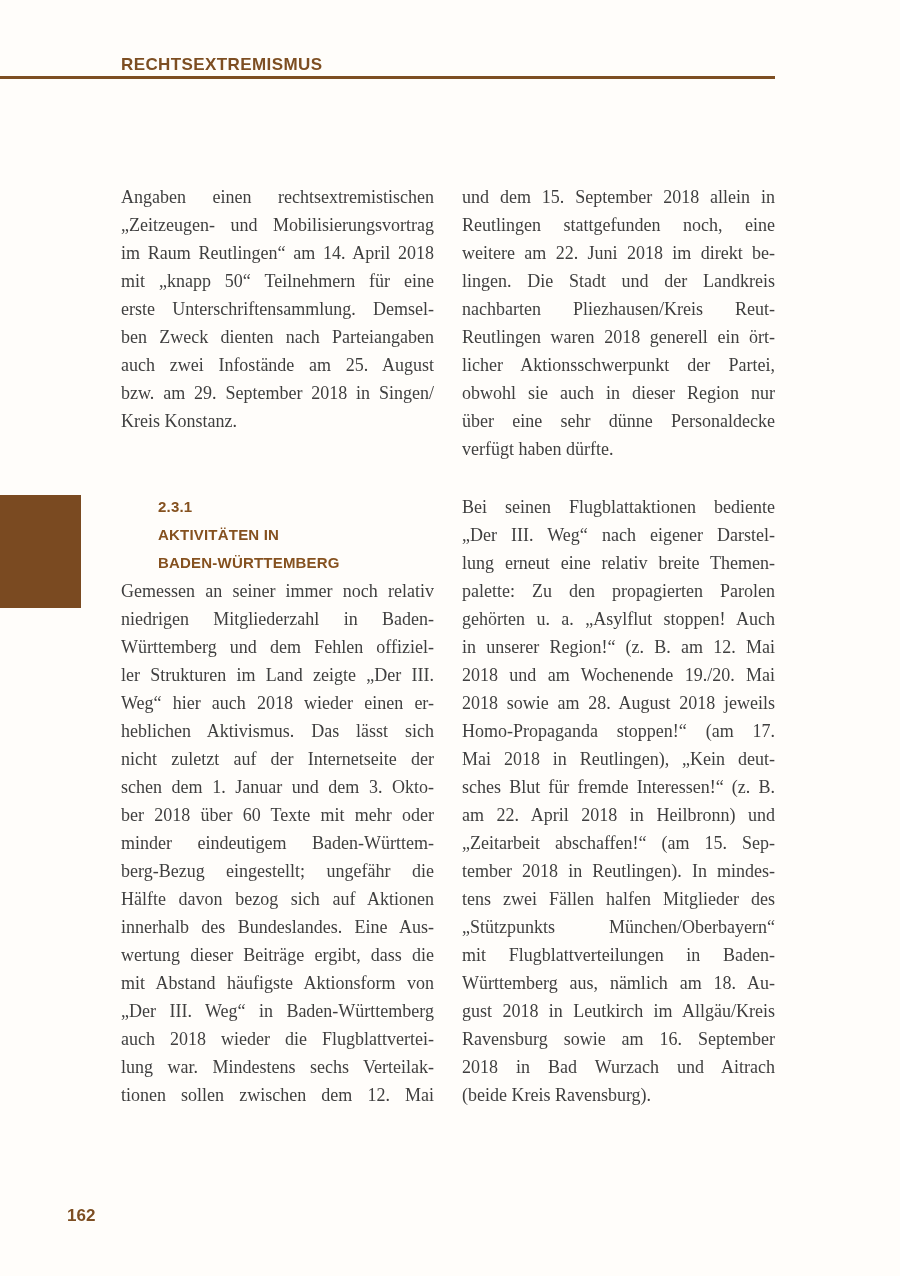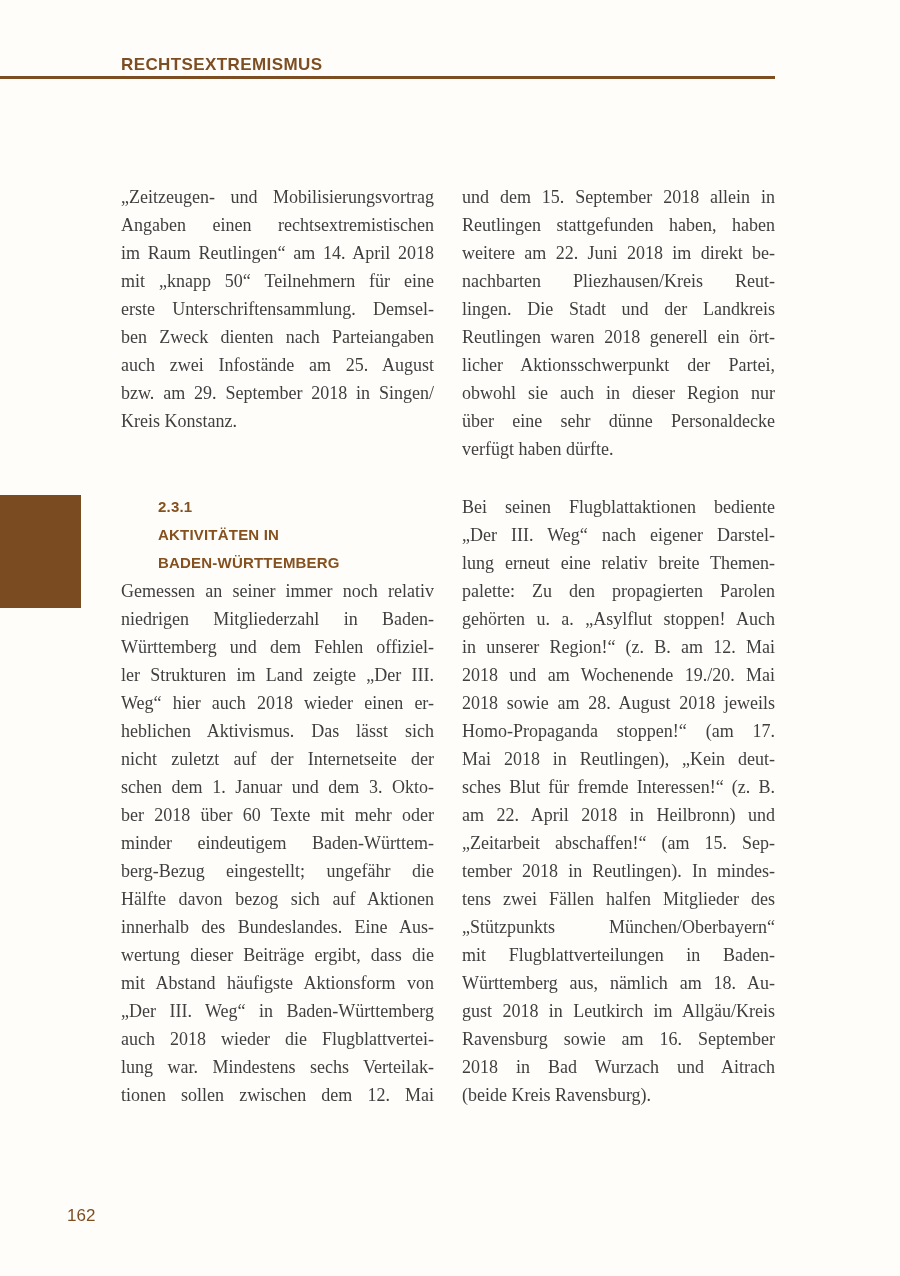--- a/index.html
+++ b/index.html
@@ -70,41 +70,41 @@
     color: var(--heading-brown, #85511f);
   }
   .para-gap-right {
     margin-top: 30px;
   }
   .page-number {
     position: absolute;
     left: 67px;
     top: 1206px;
     font-family: "Liberation Sans", "DejaVu Sans", sans-serif;
-    font-weight: normal;
+    font-weight: bold;
     font-size: 17px;
     color: var(--accent-brown, #7d4e22);
     text-align: right;
   }
 </style>
 </head>
 <body>
 
 <div class="page">
 
   <div class="header-title">RECHTSEXTREMISMUS</div>
 
   <div class="header-rule"></div>
 
   <div class="side-tab"></div>
 
   <div class="col col-left">
     <div>
+        <div class="tline">Angaben einen rechtsextremistischen</div>
         <div class="tline">„Zeitzeugen- und Mobilisierungsvortrag</div>
-        <div class="tline">Angaben einen rechtsextremistischen</div>
         <div class="tline">im Raum Reutlingen“ am 14. April 2018</div>
         <div class="tline">mit „knapp 50“ Teilnehmern für eine</div>
         <div class="tline">erste Unterschriftensammlung. Demsel-</div>
         <div class="tline">ben Zweck dienten nach Parteiangaben</div>
         <div class="tline">auch zwei Infostände am 25. August</div>
         <div class="tline">bzw. am 29. September 2018 in Singen/</div>
         <div class="tline last">Kreis Konstanz.</div>
       </div>
 
     <div class="section-heading">
@@ -132,24 +132,24 @@
         <div class="tline">„Der III. Weg“ in Baden-Württemberg</div>
         <div class="tline">auch 2018 wieder die Flugblattvertei-</div>
         <div class="tline">lung war. Mindestens sechs Verteilak-</div>
         <div class="tline">tionen sollen zwischen dem 12. Mai</div>
       </div>
   </div>
 
   <div class="col col-right">
     <div>
         <div class="tline">und dem 15. September 2018 allein in</div>
-        <div class="tline">Reutlingen stattgefunden haben, haben</div>
+        <div class="tline">Reutlingen stattgefunden noch, eine</div>
         <div class="tline">weitere am 22. Juni 2018 im direkt be-</div>
+        <div class="tline">lingen. Die Stadt und der Landkreis</div>
         <div class="tline">nachbarten Pliezhausen/Kreis Reut-</div>
-        <div class="tline">lingen. Die Stadt und der Landkreis</div>
         <div class="tline">Reutlingen waren 2018 generell ein ört-</div>
         <div class="tline">licher Aktionsschwerpunkt der Partei,</div>
         <div class="tline">obwohl sie auch in dieser Region nur</div>
         <div class="tline">über eine sehr dünne Personaldecke</div>
         <div class="tline last">verfügt haben dürfte.</div>
       </div>
 
     <div class="para-gap-right">
         <div class="tline">Bei seinen Flugblattaktionen bediente</div>
         <div class="tline">„Der III. Weg“ nach eigener Darstel-</div>

